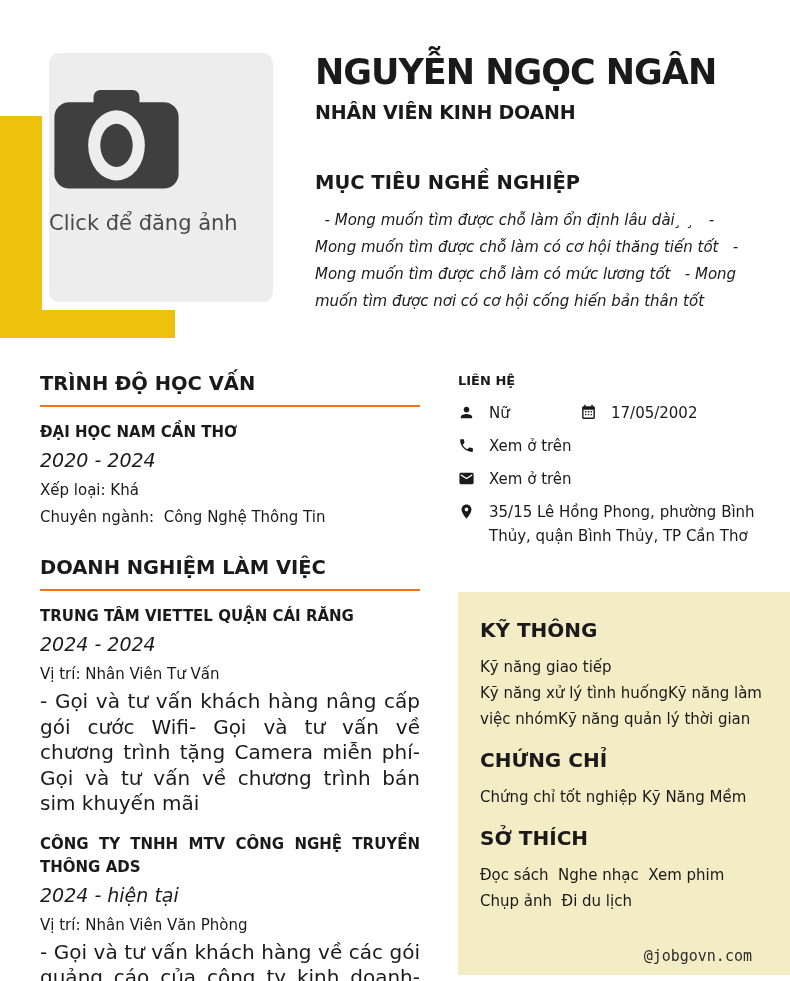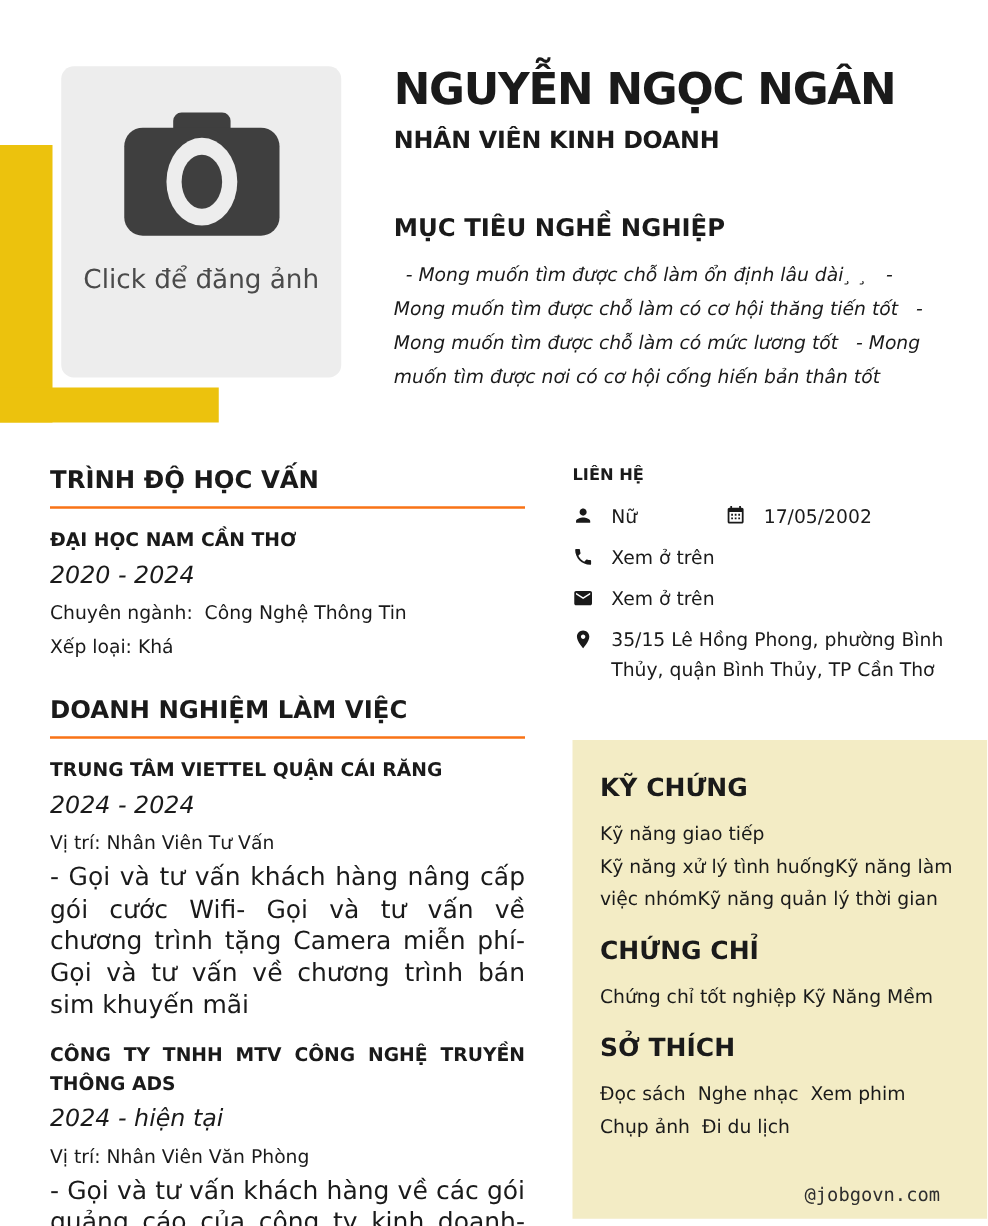--- a/index.html
+++ b/index.html
@@ -6,21 +6,21 @@
   html,body { background:#fff; }
   body { font-family:"DejaVu Sans","Liberation Sans",sans-serif; color:#1a1a1a; }
   .page { position:relative; width:790px; height:981px; background:#ffffff; overflow:hidden; margin:0 auto; }
 
   
   .accent-v { position:absolute; left:0; top:116px; width:42px; height:222px; background:#ECC20D; }
   .accent-h { position:absolute; left:0; top:310px; width:175px; height:28px; background:#ECC20D; }
 
   
   .photo-box { position:absolute; left:49px; top:53px; width:224px; height:249px;
-               background:#EDEDED; display:flex; flex-direction:column; align-items:center;
+               background:#EDEDED; display:flex; flex-direction:column; 
                cursor:pointer;border-radius:10px; }
   .photo-box svg { margin-top:36px; }
   .photo-label { margin-top:12px; font-size:21px; color:#4a4a4a; }
 
   
   .name { position:absolute; left:315px; top:52px; font-size:35px; font-weight:bold; letter-spacing:-1px; white-space:nowrap; }
   .job-title { position:absolute; left:315px; top:101px; font-size:19px; font-weight:bold; letter-spacing:-0.2px; }
 
   
   .objective { position:absolute; left:315px; top:171px; width:434px; }
@@ -82,22 +82,22 @@
     <h2>MỤC TIÊU NGHỀ NGHIỆP</h2>
     <p>  - Mong muốn tìm được chỗ làm ổn định lâu dài¸ ¸   - Mong muốn tìm được chỗ làm có cơ hội thăng tiến tốt   - Mong muốn tìm được chỗ làm có mức lương tốt   - Mong muốn tìm được nơi có cơ hội cống hiến bản thân tốt</p>
   </div>
 
   <div class="left-col">
 
     <section>
       <h2>TRÌNH ĐỘ HỌC VẤN</h2>
       <div class="entry-title">ĐẠI HỌC NAM CẦN THƠ</div>
       <div class="period">2020 - 2024</div>
+      <div class="line">Xếp loại: Khá</div>
       <div class="line">Chuyên ngành:  Công Nghệ Thông Tin</div>
-      <div class="line">Xếp loại: Khá</div>
     </section>
 
     <section class="section-gap">
       <h2>DOANH NGHIỆM LÀM VIỆC</h2>
 
       <div class="job-block">
         <div class="entry-title">TRUNG TÂM VIETTEL QUẬN CÁI  RĂNG</div>
         <div class="period">2024 - 2024</div>
         <div class="line">Vị trí: Nhân Viên Tư Vấn</div>
         <div class="desc">- Gọi và tư vấn khách hàng  nâng cấp gói cước Wifi- Gọi và tư vấn về chương  trình tặng Camera miễn phí- Gọi và tư vấn về chương  trình bán sim khuyến mãi</div>
@@ -143,21 +143,21 @@
 
     <div class="c-row">
       <svg class="c-icon" width="17" height="17" viewBox="0 0 24 24">
         <path fill="#1a1a1a" d="M12 2C8.13 2 5 5.13 5 9c0 5.25 7 13 7 13s7-7.75 7-13c0-3.87-3.13-7-7-7zm0 9.5c-1.38 0-2.5-1.12-2.5-2.5S10.62 6.5 12 6.5s2.5 1.12 2.5 2.5-1.12 2.5-2.5 2.5z"></path>
       </svg>
       <span class="c-text">35/15 Lê Hồng Phong, phường Bình Thủy, quận Bình Thủy, TP Cần Thơ</span>
     </div>
   </div>
 
   <div class="panel">
-    <h3>KỸ CHỨNG</h3>
+    <h3>KỸ THÔNG</h3>
     <p>Kỹ năng giao tiếp
 Kỹ năng xử lý tình huốngKỹ năng làm việc nhómKỹ năng quản lý thời gian</p>
 
     <h3 class="gap">CHỨNG CHỈ</h3>
     <p>Chứng chỉ tốt nghiệp Kỹ Năng Mềm</p>
 
     <h3 class="gap">SỞ THÍCH</h3>
     <p>Đọc sách  Nghe nhạc  Xem phim  Chụp ảnh  Đi du lịch</p>
 
     <div class="watermark">@jobgovn.com</div>

